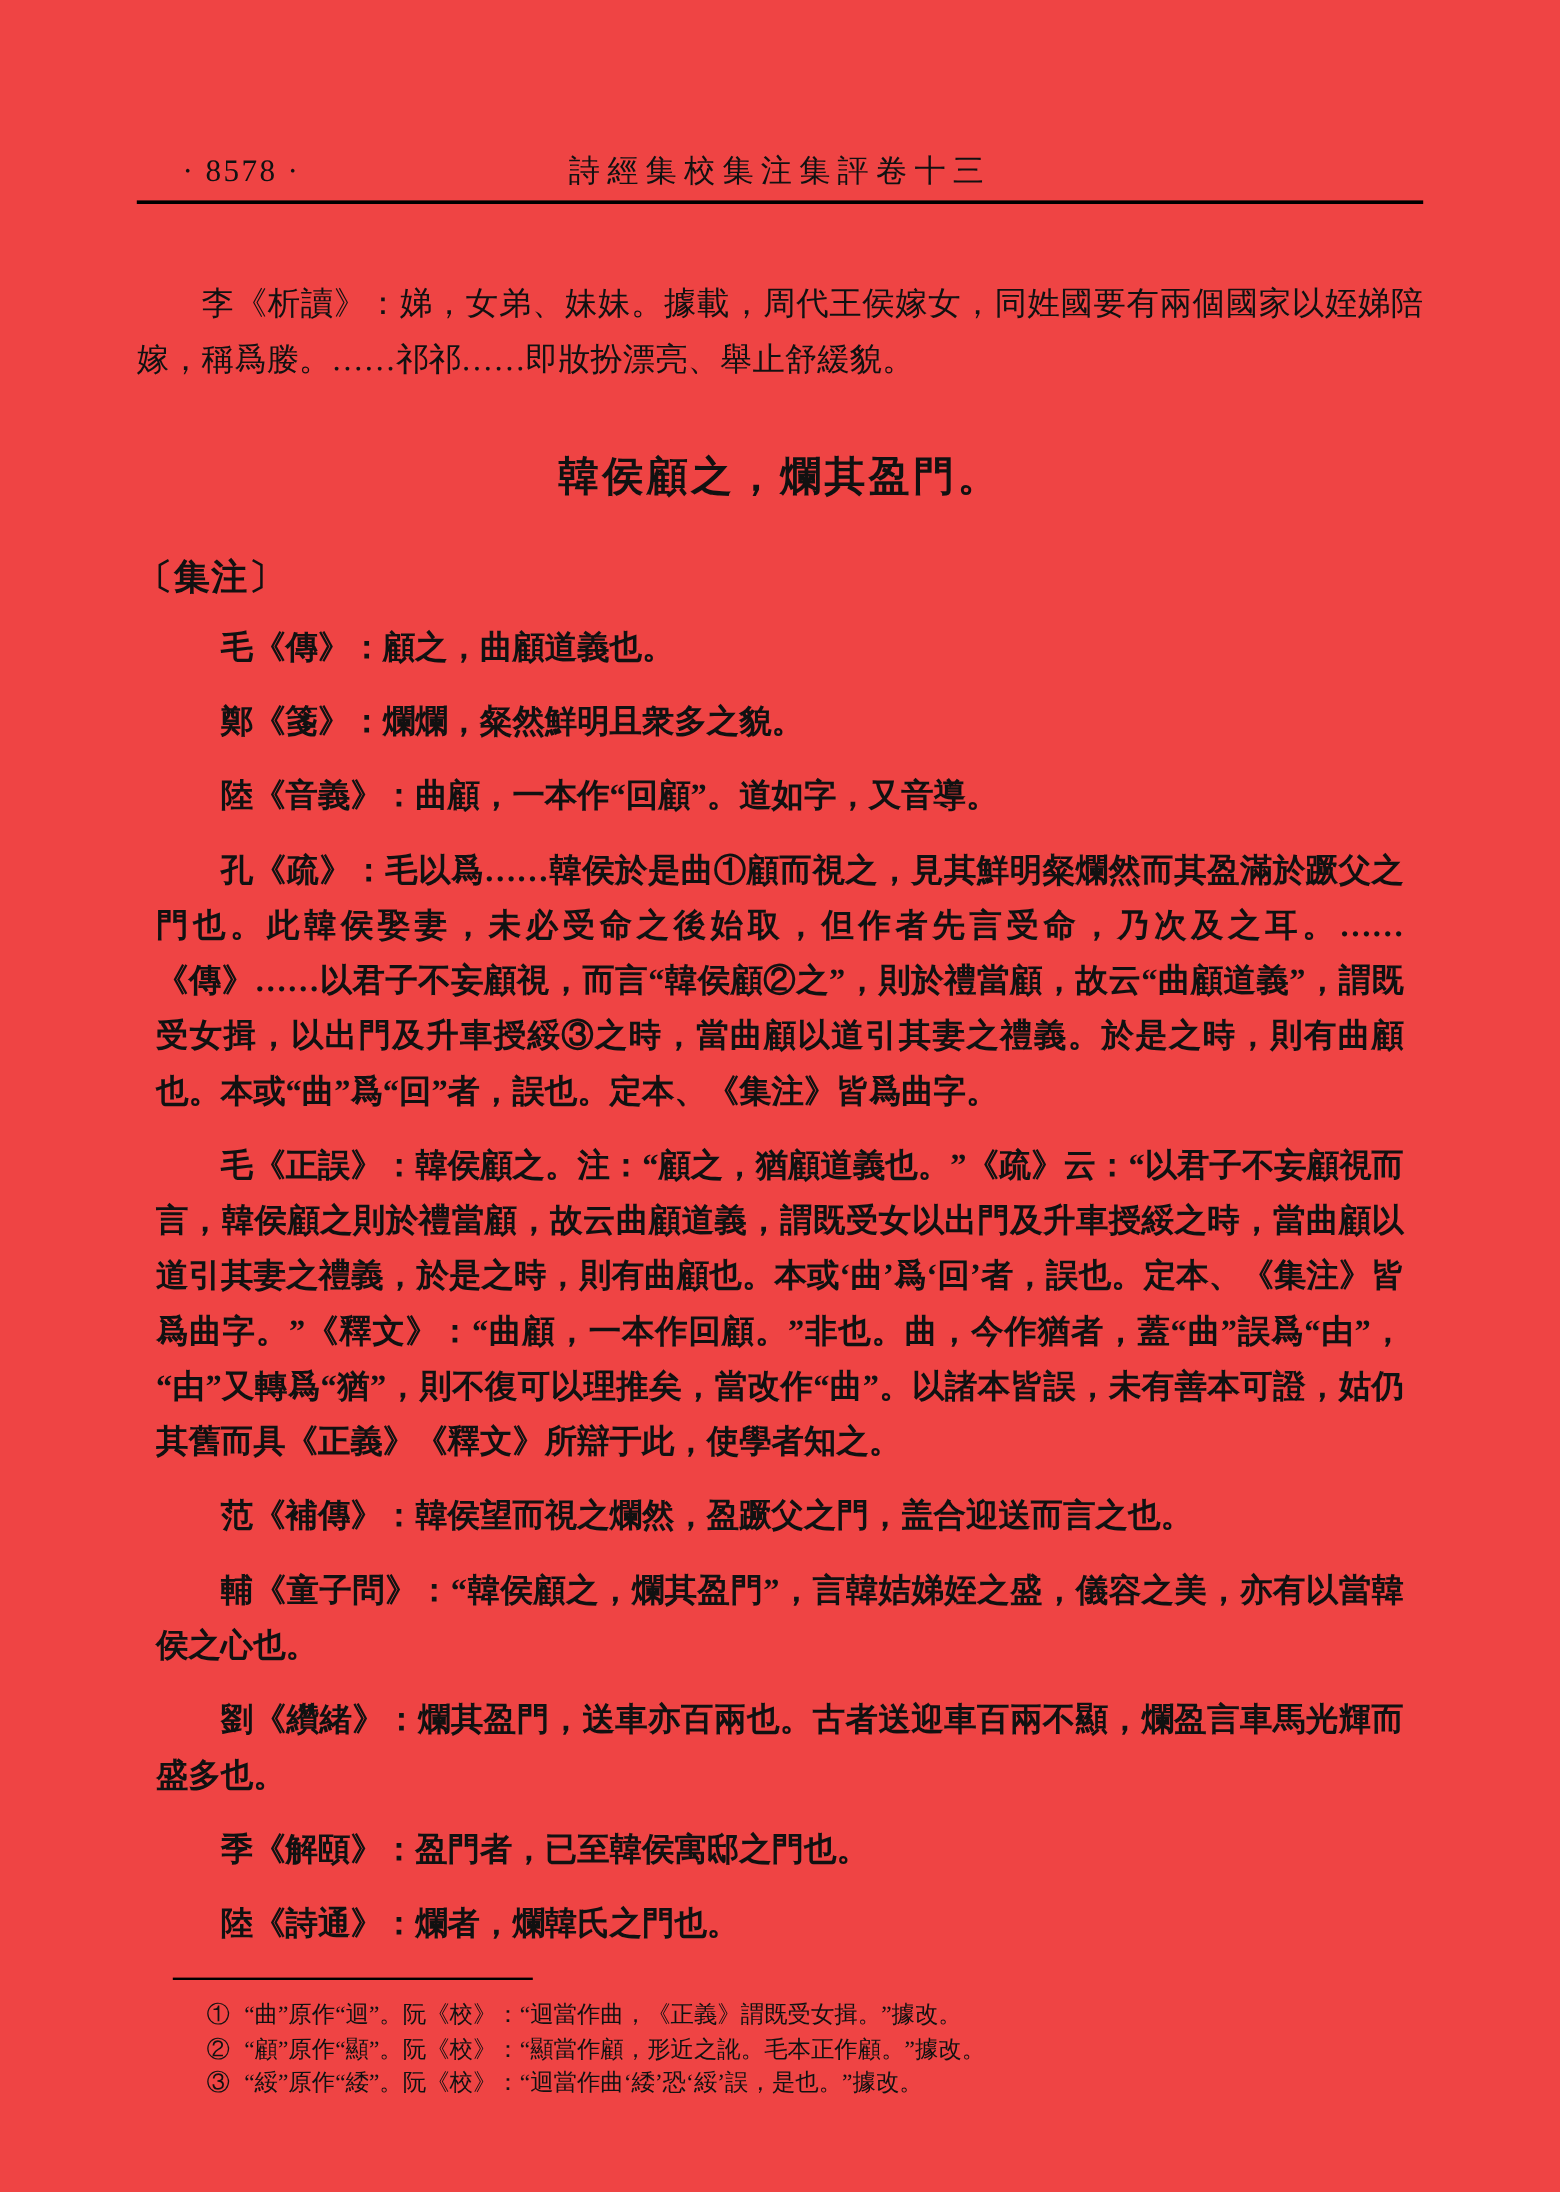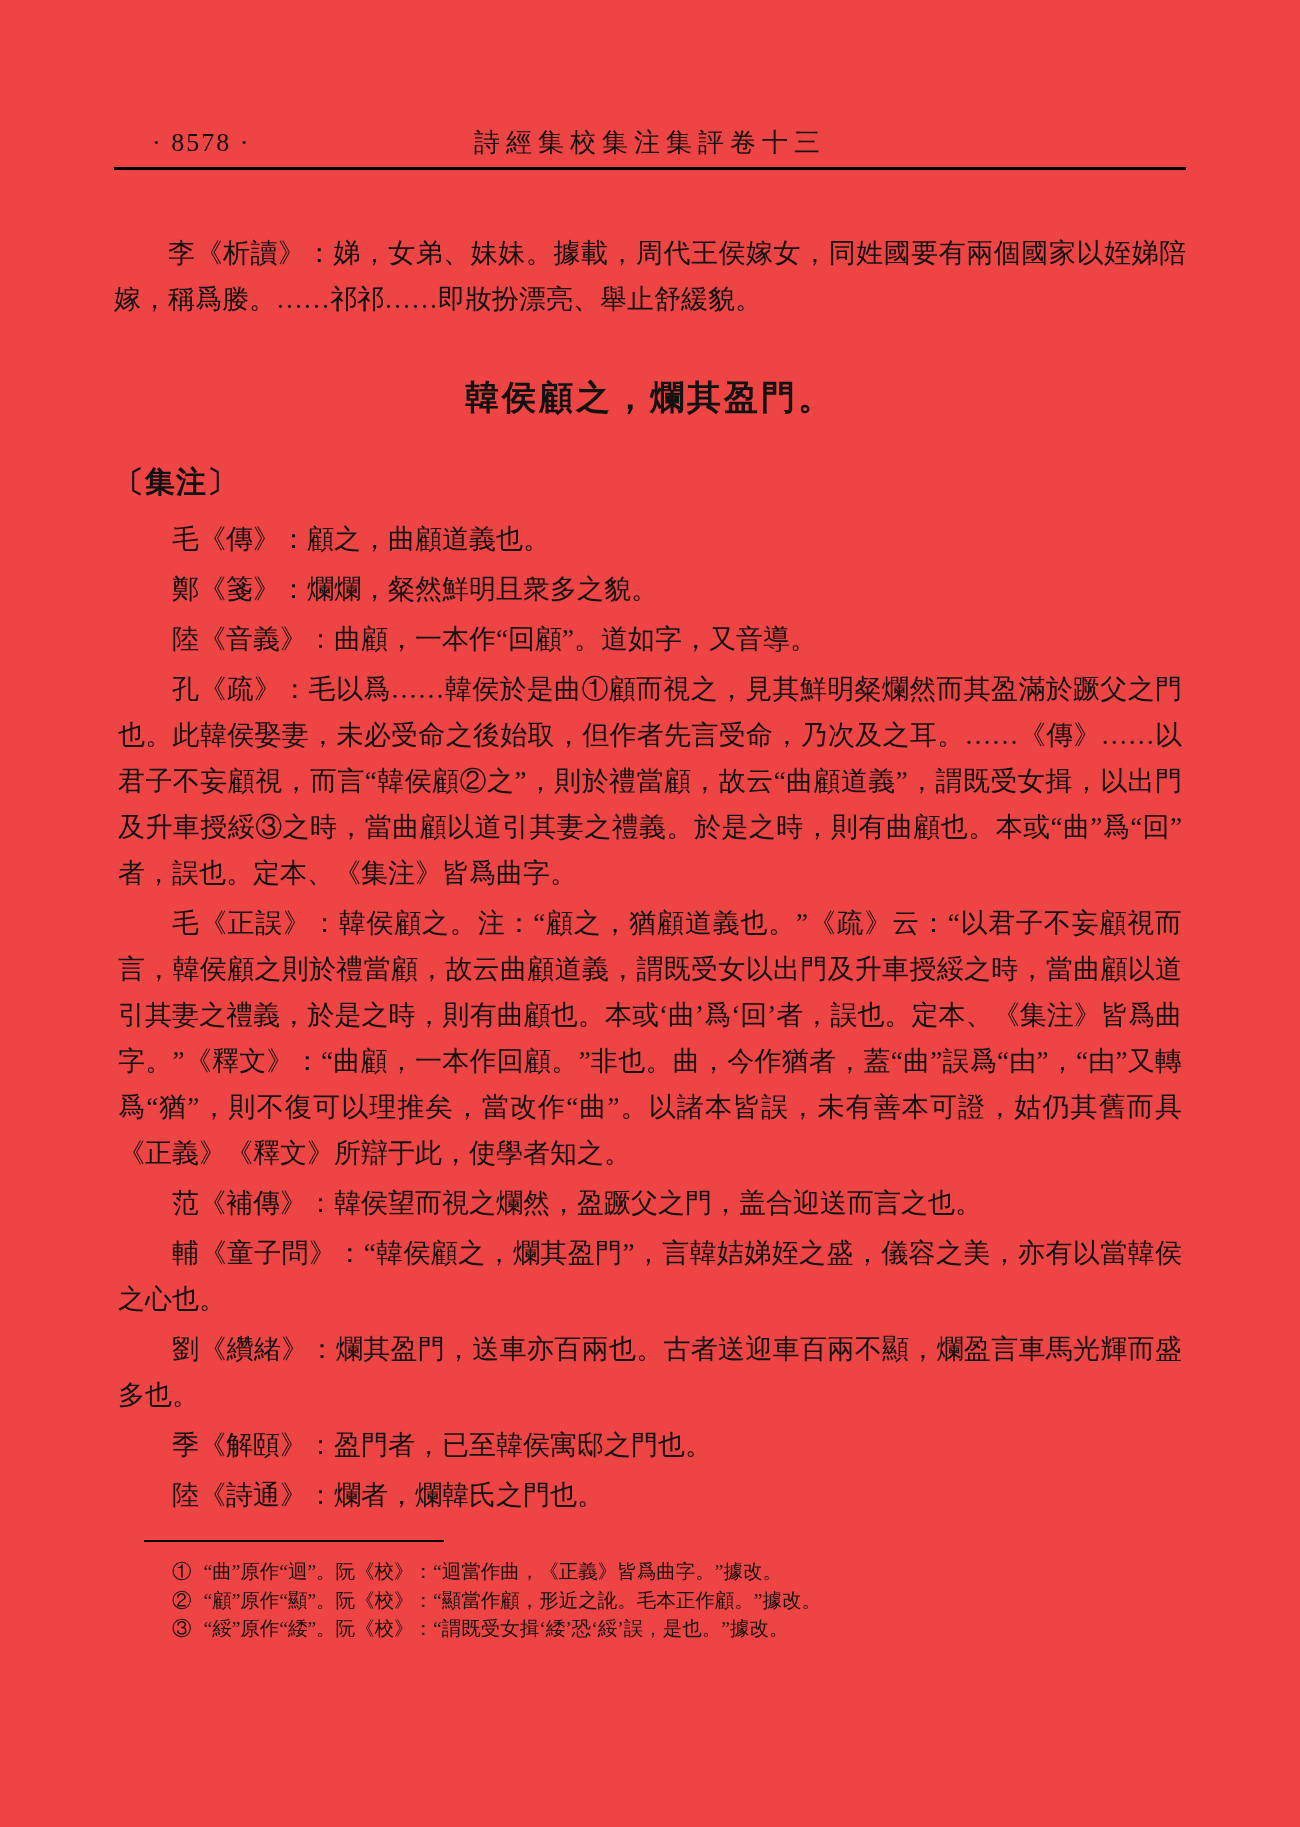--- a/index.html
+++ b/index.html
@@ -67,25 +67,26 @@
     margin: 46px 0 0 0;
     font-size: 30px;
     line-height: 36px;
     font-weight: bold;
     letter-spacing: 1px;
   }
   .commentaries {
     margin-top: 16px;
   }
   .commentaries p {
-    margin: 4px;
+    margin: 16px;
     font-size: 27px;
     line-height: 46px;
     text-indent: 2em;
     text-align: justify;
+    font-weight: bold;
   }
   
   .fn-divider {
     width: 300px;
     border: none;
     border-top: 2px solid #000;
     margin: 22px 0 16px 30px;
   }
   .footnotes {
     padding-left: 58px;
@@ -135,26 +136,26 @@
         <p>劉《纘緒》：爛其盈門，送車亦百兩也。古者送迎車百兩不顯，爛盈言車馬光輝而盛多也。</p>
         <p>季《解頤》：盈門者，已至韓侯寓邸之門也。</p>
         <p>陸《詩通》：爛者，爛韓氏之門也。</p>
       </div>
 
     <hr class="fn-divider">
 
     <div class="footnotes" id="footnotes">
         <div class="footnote">
           <span class="fn-marker">①</span>
-          <span class="fn-text">“曲”原作“迴”。阮《校》：“迴當作曲，《正義》皆爲曲字。”據改。</span>
+          <span class="fn-text">“曲”原作“迴”。阮《校》：“迴當作曲，《正義》謂既受女揖。”據改。</span>
         </div>
         <div class="footnote">
           <span class="fn-marker">②</span>
           <span class="fn-text">“顧”原作“顯”。阮《校》：“顯當作顧，形近之訛。毛本正作顧。”據改。</span>
         </div>
         <div class="footnote">
           <span class="fn-marker">③</span>
-          <span class="fn-text">“綏”原作“緌”。阮《校》：“謂既受女揖‘緌’恐‘綏’誤，是也。”據改。</span>
+          <span class="fn-text">“綏”原作“緌”。阮《校》：“迴當作曲‘緌’恐‘綏’誤，是也。”據改。</span>
         </div>
       </div>
 
   </div>
 </div>
 
 </body></html>

